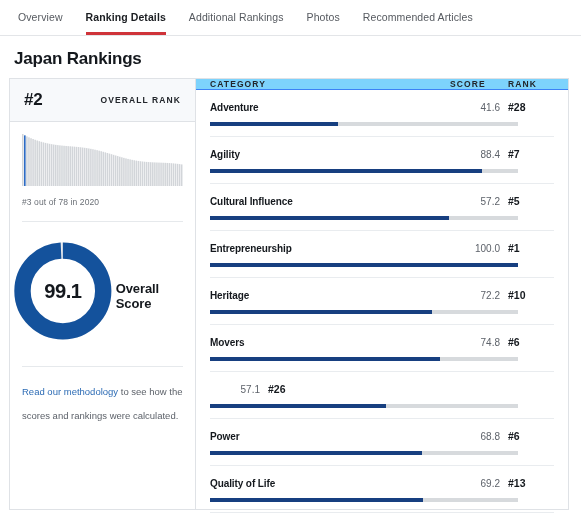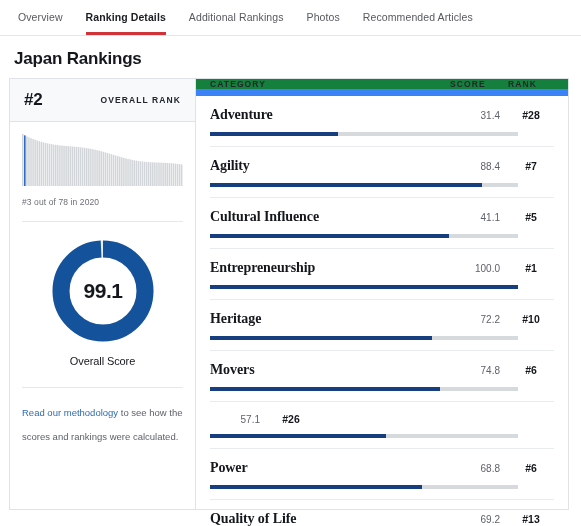--- a/index.html
+++ b/index.html
@@ -113,34 +113,33 @@
   }
   .hr-soft {
     height: 1px;
     background: #e6e9ec;
     margin: 14px 12px 0 12px;
   }
 
   .donut-wrap {
     padding-top: 14px;
     display: flex;
-    flex-direction: column;
+    flex-direction: row;
     align-items: center;
-    justify-content: center;
   }
   .donut { display: block; }
   .donut-score {
     font-size: 21px;
     font-weight: bold;
     fill: #14181d;
     letter-spacing: -0.5px;
   }
   .donut-label {
-    font-size: 11px;
-    font-weight: normal;
+    font-size: 13px;
+    font-weight: bold;
     color: #14181d;
     margin-top: 9px;
     letter-spacing: -0.1px;
   }
 
   .method {
     margin: 20px 12px 0 12px;
     padding-top: 13px;
     border-top: 1px solid #e6e9ec;
     font-size: 9.5px;
@@ -154,22 +153,22 @@
   }
 
   
   .right-col {
     flex: 1;
     display: flex;
     flex-direction: column;
   }
   .right-head {
     height: 43px;
-    background: #15803d;
-    border-bottom: 7px solid #3b82f6;
+    background: #7dd3fc;
+    border-bottom: 1px solid #3b82f6;
     display: flex;
     align-items: center;
     padding: 0 14px 0 14px;
   }
   .th {
     font-size: 8.5px;
     font-weight: bold;
     letter-spacing: 1.1px;
     color: #22262b;
   }
@@ -183,36 +182,35 @@
     padding: 11px 0 10px 0;
   }
   .row:last-child { border-bottom: none; }
   .row-top {
     display: flex;
     align-items: baseline;
     margin-bottom: 9px;
   }
   .cat-name {
     flex: 1;
-    font-size: 14px;
+    font-size: 10px;
     font-weight: bold;
     color: #14181d;
     letter-spacing: -0.1px;
-    font-family: Liberation Serif, serif;
   }
   .cat-score {
     width: 58px;
     text-align: right;
     font-size: 10px;
     color: #5d626a;
     padding-right: 8px;
   }
   .cat-rank {
     width: 46px;
-    text-align: center;
+    text-align: left;
     font-size: 10.5px;
     font-weight: bold;
     color: #14181d;
   }
   .bar-track {
     height: 4px;
     width: 308px;
     background: #d7dadd;
     position: relative;
   }
@@ -352,41 +350,41 @@
     <div class="right-head">
       <div class="th th-category">CATEGORY</div>
       <div class="th th-score">SCORE</div>
       <div class="th th-rank">RANK</div>
     </div>
 
     <div class="rows" id="table-rows">
         <div class="row">
           <div class="row-top">
             <div class="cat-name">Adventure</div>
-            <div class="cat-score">31.4</div>
+            <div class="cat-score">41.6</div>
             <div class="cat-rank">#28</div>
           </div>
           <div class="bar-track">
             <div class="bar-fill" style="width: 41.6%;"></div>
           </div>
         </div>
         <div class="row">
           <div class="row-top">
             <div class="cat-name">Agility</div>
             <div class="cat-score">88.4</div>
             <div class="cat-rank">#7</div>
           </div>
           <div class="bar-track">
             <div class="bar-fill" style="width: 88.4%;"></div>
           </div>
         </div>
         <div class="row">
           <div class="row-top">
             <div class="cat-name">Cultural Influence</div>
-            <div class="cat-score">41.1</div>
+            <div class="cat-score">57.2</div>
             <div class="cat-rank">#5</div>
           </div>
           <div class="bar-track">
             <div class="bar-fill" style="width: 77.7%;"></div>
           </div>
         </div>
         <div class="row">
           <div class="row-top">
             <div class="cat-name">Entrepreneurship</div>
             <div class="cat-score">100.0</div>

